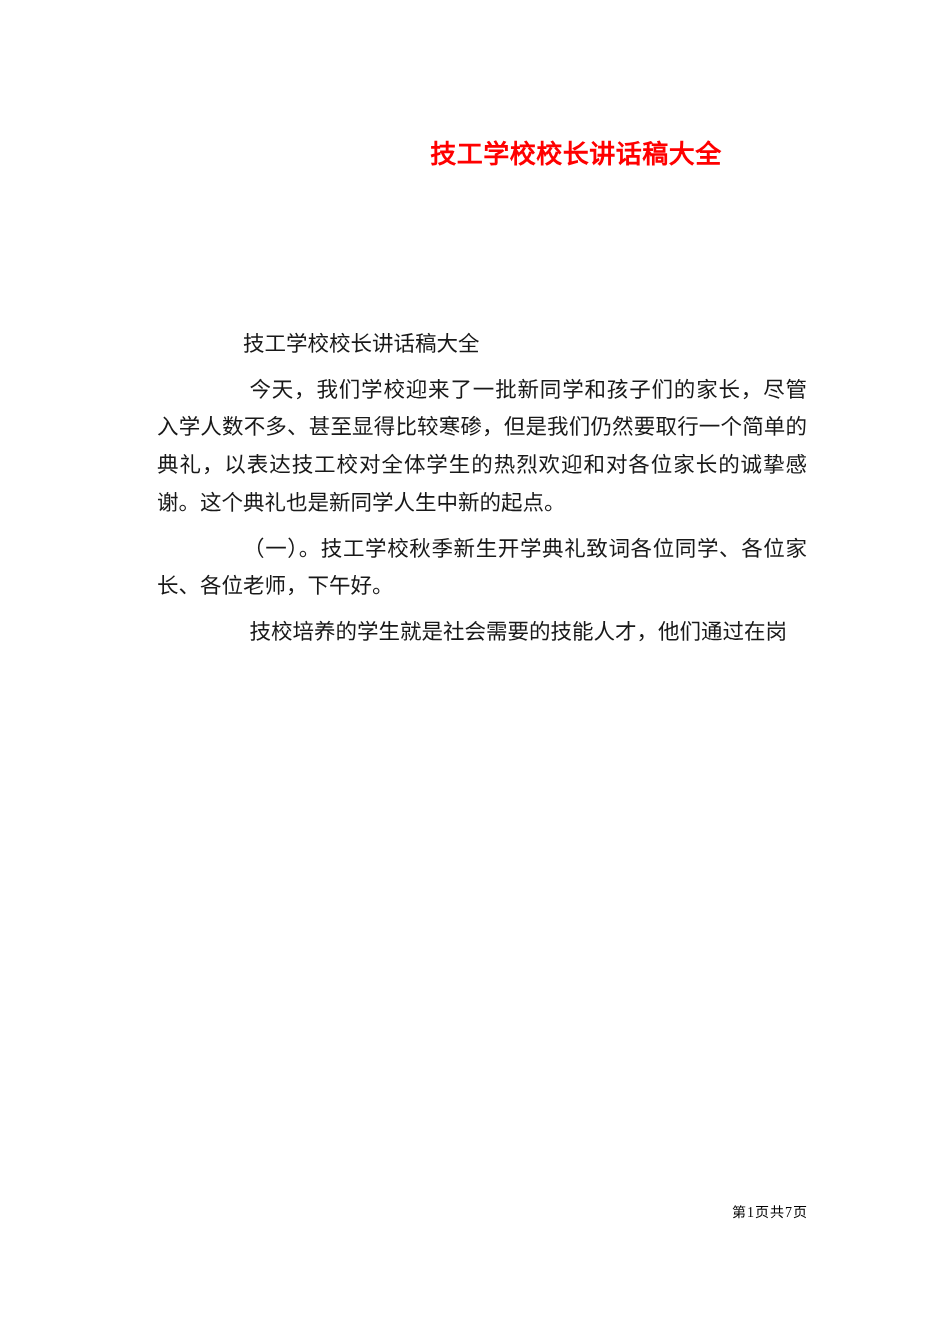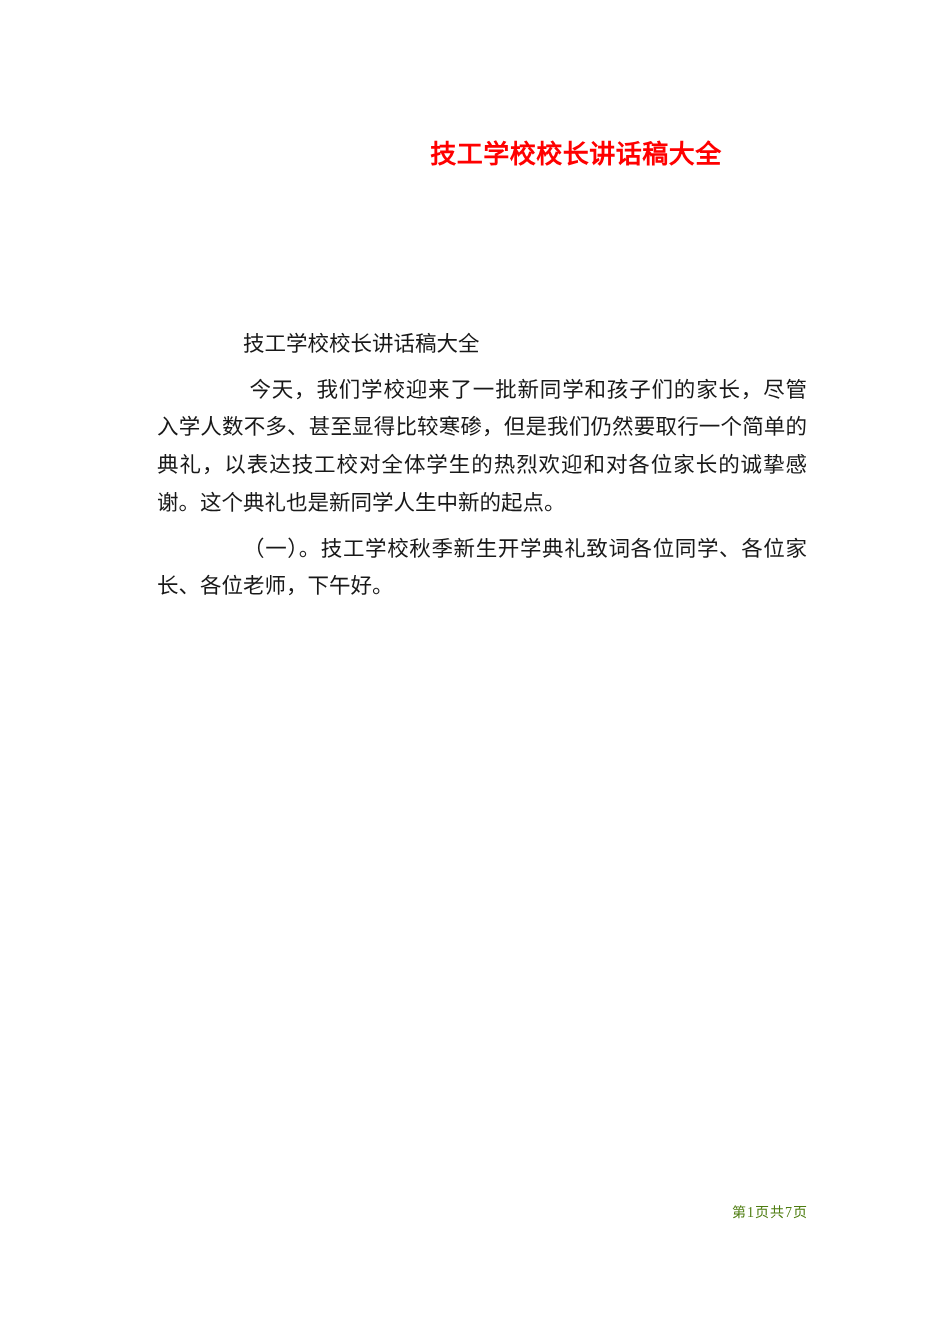--- a/index.html
+++ b/index.html
@@ -43,34 +43,35 @@
   .para { margin: 0; }
   .indent-a { text-indent: 4em; }
   .indent-b { text-indent: 4.3em; }
   .indent-c { text-indent: 4.75em; }
   .page-footer {
     position: absolute;
     right: 138px;
     bottom: 122px;
     font-size: 14px;
     line-height: 18px;
-    color: #4d7c0f;
+    color: #000000;
     letter-spacing: 1px;
   }
 </style>
 </head>
 <body>
 
 <div class="page">
 
   <h1 class="doc-title">技工学校校长讲话稿大全</h1>
 
   <div class="doc-body">
     <p class="para indent-a">技工学校校长讲话稿大全</p>
     <p class="para indent-b">今天，我们学校迎来了一批新同学和孩子们的家长，尽管入学人数不多、甚至显得比较寒碜，但是我们仍然要取行一个简单的典礼，以表达技工校对全体学生的热烈欢迎和对各位家长的诚挚感谢。这个典礼也是新同学人生中新的起点。</p>
     <p class="para indent-a">（一）。技工学校秋季新生开学典礼致词各位同学、各位家长、各位老师，下午好。</p>
+    <p class="para indent-b">技校培养的学生就是社会需要的技能人才，他们通过在岗</p>
   </div>
 
   <div class="page-footer">
     <span>第1页共7页</span>
   </div>
 
 </div>
 
 </body></html>

